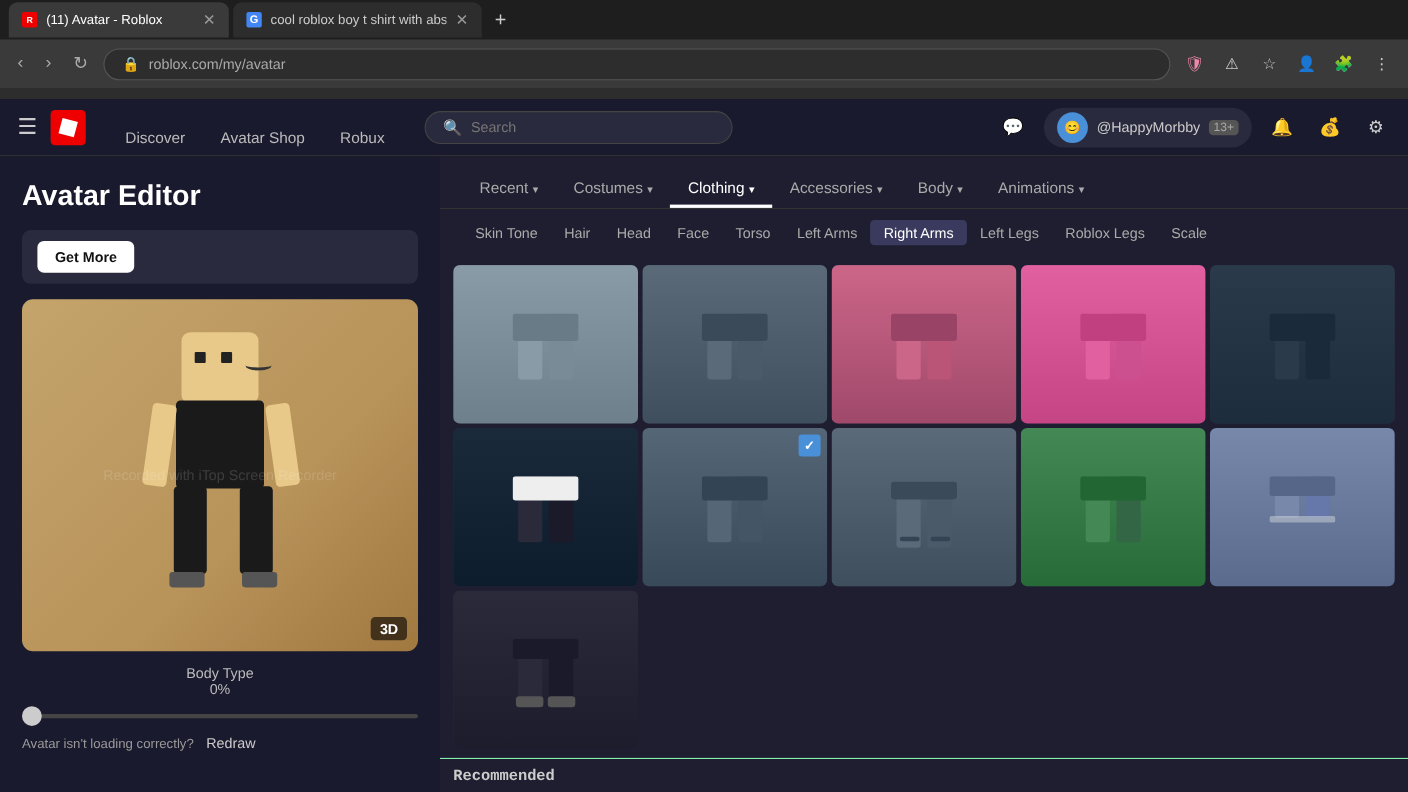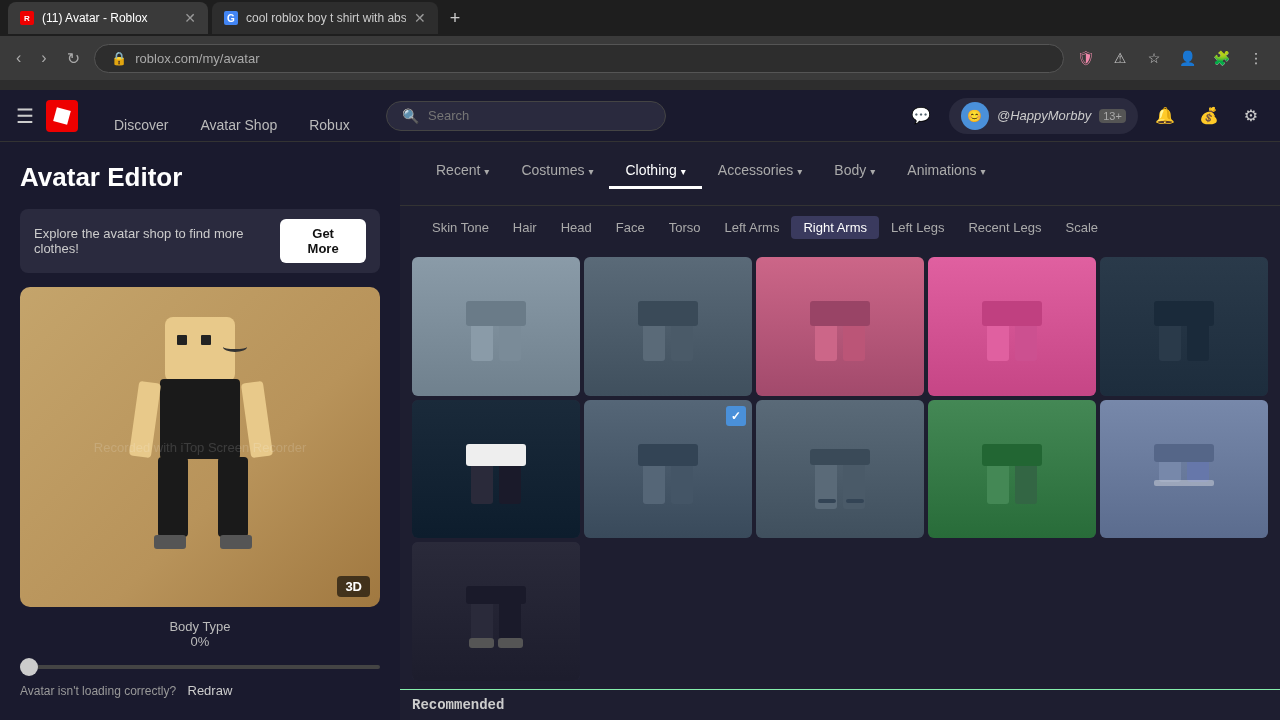--- a/index.html
+++ b/index.html
@@ -30,21 +30,21 @@
     .hamburger { color: #ccc; font-size: 20px; cursor: pointer; margin-right: 12px; }
     .roblox-logo { width: 32px; height: 32px; background: #e00; border-radius: 4px; display: flex; align-items: center; justify-content: center; font-weight: bold; font-size: 12px; margin-right: 20px; }
     .nav-links { display: flex; gap: 0; }
     .nav-link { color: #bbb; font-size: 14px; padding: 0 16px; height: 40px; display: flex; align-items: center; cursor: pointer; border-bottom: 2px solid transparent; margin-top: 20px; }
     .search-bar { margin-left: 20px; background: #2a2a3e; border: 1px solid #444; border-radius: 20px; padding: 6px 16px; display: flex; align-items: center; gap: 8px; width: 280px; }
     .search-bar input { background: none; border: none; color: #ccc; font-size: 13px; outline: none; width: 100%; }
     .search-icon { color: #888; font-size: 14px; }
     .nav-right { margin-left: auto; display: flex; align-items: center; gap: 12px; }
     .avatar-pill { display: flex; align-items: center; gap: 8px; background: #2a2a3e; border-radius: 20px; padding: 4px 12px; cursor: pointer; }
     .avatar-circle { width: 28px; height: 28px; border-radius: 50%; background: #4a90d9; display: flex; align-items: center; justify-content: center; font-size: 12px; }
-    .username { font-size: 13px; color: #ccc; font-style: italic; }
+    .username { font-size: 13px; color: #ccc; }
     .age-badge { background: #555; border-radius: 4px; padding: 1px 4px; font-size: 11px; color: #aaa; }
     .nav-icon-btn { color: #ccc; font-size: 16px; cursor: pointer; padding: 6px; }
 
     
     .main-content { display: flex; flex: 1; overflow: hidden; }
     .left-panel { width: 400px; background: #1a1a2e; padding: 20px; flex-shrink: 0; position: relative; }
     .page-title { font-size: 26px; font-weight: bold; color: #fff; margin-bottom: 16px; }
     .promote-bar { display: flex; align-items: center; justify-content: space-between; background: #2a2a3e; border-radius: 8px; padding: 10px 14px; margin-bottom: 14px; font-size: 13px; color: #ccc; }
     .get-more-btn { background: #fff; color: #111; border: none; border-radius: 6px; padding: 7px 16px; font-size: 13px; font-weight: bold; cursor: pointer; }
     .avatar-preview { position: relative; background: linear-gradient(135deg, #c4a46b 0%, #b8935a 60%, #a07840 100%); border-radius: 10px; height: 320px; overflow: hidden; display: flex; align-items: center; justify-content: center; }
@@ -53,21 +53,21 @@
     .body-type-label { font-size: 13px; color: #bbb; }
     .body-type-pct { font-size: 13px; color: #bbb; }
     .slider-container { margin-top: 6px; }
     .slider { width: 100%; -webkit-appearance: none; background: #444; height: 4px; border-radius: 2px; outline: none; }
     .slider::-webkit-slider-thumb { -webkit-appearance: none; width: 18px; height: 18px; border-radius: 50%; background: #ccc; cursor: pointer; }
     .avatar-warning { font-size: 12px; color: #999; margin-top: 10px; text-align: left; }
     .redraw-link { color: #ccc; font-size: 13px; text-align: right; display: block; cursor: pointer; margin-top: 4px; }
 
     
     .right-panel { flex: 1; background: #1e1e30; overflow: hidden; display: flex; flex-direction: column; }
-    .category-tabs { display: flex; gap: 0; padding: 12px 20px 16px; border-bottom: 1px solid #333; }
+    .category-tabs { display: flex; gap: 0; padding: 12px 20px 0; border-bottom: 1px solid #333; }
     .cat-tab { color: #aaa; font-size: 14px; padding: 8px 16px; cursor: pointer; border-bottom: 3px solid transparent; white-space: nowrap; }
     .cat-tab.active { color: #fff; border-bottom: 3px solid #fff; }
     .cat-tab .arrow { font-size: 10px; margin-left: 4px; }
     .sub-tabs { display: flex; gap: 0; padding: 10px 20px; flex-wrap: wrap; }
     .sub-tab { color: #aaa; font-size: 13px; padding: 4px 12px; cursor: pointer; border-radius: 4px; white-space: nowrap; }
     .sub-tab.active { color: #fff; background: #3a3a5e; }
     .items-grid { display: grid; grid-template-columns: repeat(5, 1fr); gap: 4px; padding: 8px 12px; overflow-y: auto; flex: 1; }
     .item-card { background: #2a2a3e; border-radius: 6px; overflow: hidden; cursor: pointer; }
     .item-thumb { width: 100%; aspect-ratio: 1; background: #3a3a50; display: flex; align-items: center; justify-content: center; position: relative; font-size: 40px; overflow: hidden; }
 
@@ -172,21 +172,20 @@
       <div class="nav-icon-btn">💰</div>
       <div class="nav-icon-btn">⚙</div>
     </div>
   </div>
 
   <div class="main-content">
 
     <div class="left-panel">
       <h1 class="page-title">Avatar Editor</h1>
       <div class="promote-bar">
-        <span>Explore the avatar shop to find more clothes!</span>
         <button class="get-more-btn">Get More</button>
       </div>
       <div class="avatar-preview">
 
         <div class="avatar-img">
           <div class="av-head">
             <div style="position:absolute; top:18px; left:12px; display:flex; gap:14px;">
               <div class="av-eye"></div>
               <div class="av-eye"></div>
             </div>
@@ -241,21 +240,21 @@
 
       <div class="sub-tabs">
         <div class="sub-tab"><span>Skin Tone</span></div>
         <div class="sub-tab"><span>Hair</span></div>
         <div class="sub-tab"><span>Head</span></div>
         <div class="sub-tab"><span>Face</span></div>
         <div class="sub-tab"><span>Torso</span></div>
         <div class="sub-tab"><span>Left Arms</span></div>
         <div class="sub-tab active"><span>Right Arms</span></div>
         <div class="sub-tab"><span>Left Legs</span></div>
-        <div class="sub-tab"><span>Recent Legs</span></div>
+        <div class="sub-tab"><span>Roblox Legs</span></div>
         <div class="sub-tab"><span>Scale</span></div>
       </div>
 
       <div class="items-grid">
 
         <div class="item-card">
           <div class="item-thumb thumb-pants1">
             <svg width="60" height="80" viewBox="0 0 60 80">
                 <rect x="5" y="0" width="22" height="60" rx="3" fill="#8a9ba8"></rect>
                 <rect x="33" y="0" width="22" height="60" rx="3" fill="#7a8b98"></rect>

